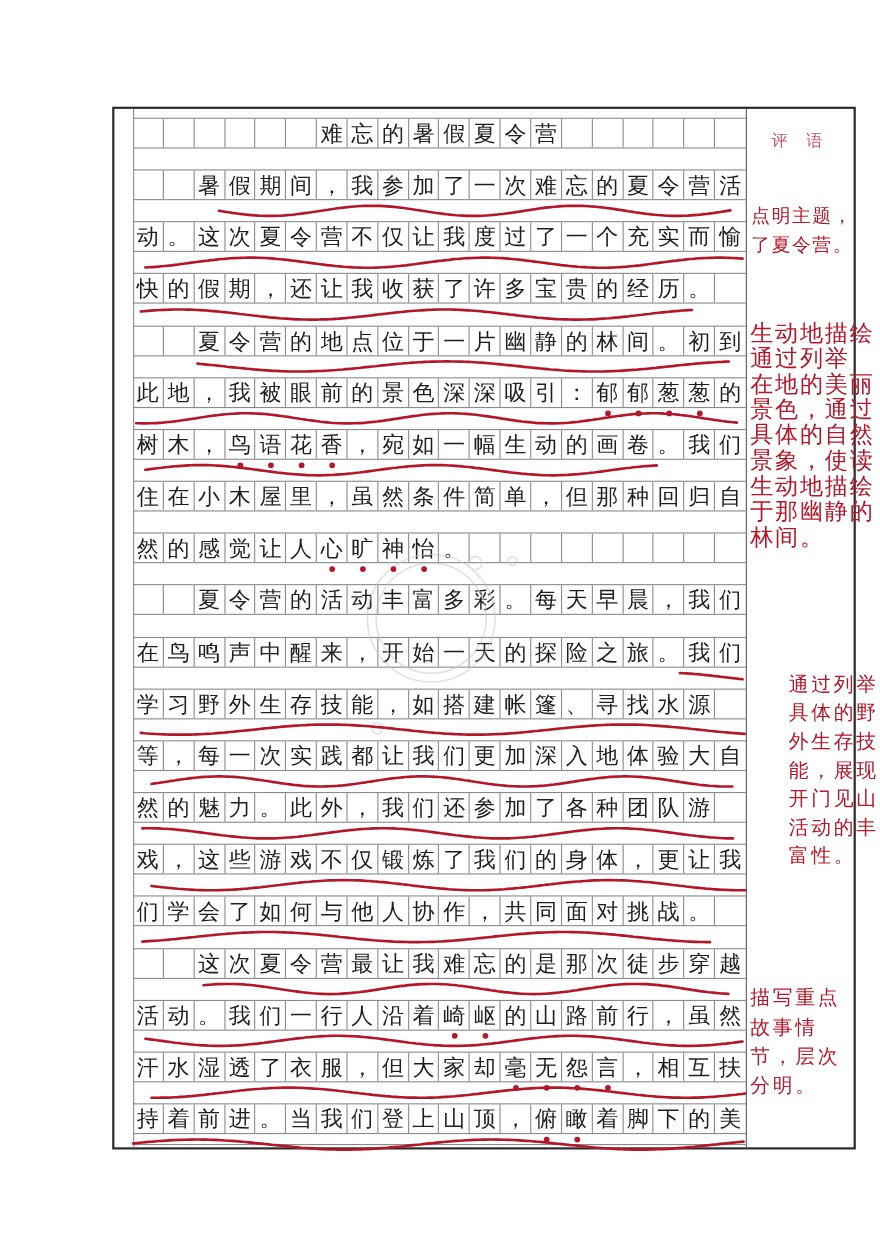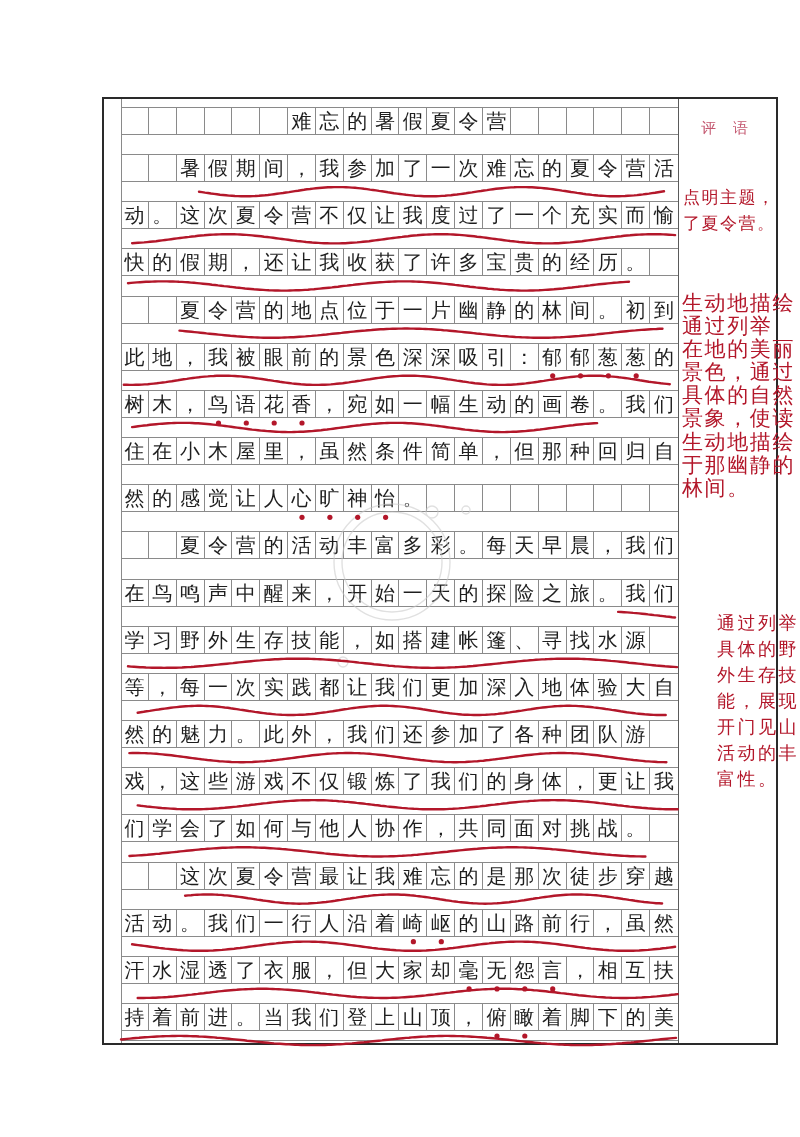--- a/index.html
+++ b/index.html
@@ -580,20 +580,26 @@
     <div class="note note-3">
       <div>通过列举</div>
       <div>具体的野</div>
       <div>外生存技</div>
       <div>能，展现</div>
       <div>开门见山</div>
       <div>活动的丰</div>
       <div>富性。</div>
     </div>
 
+    <div class="note note-4">
+      <div>描写重点</div>
+      <div>故事情</div>
+      <div>节，层次</div>
+      <div>分明。</div>
+    </div>
   </div>
 
   <svg id="marks" viewBox="0 0 800 1137" xmlns="http://www.w3.org/2000/svg">
     <g fill="none" stroke="#c8c8c8" stroke-width="1.4" opacity="0.55">
       <circle cx="392" cy="562" r="50"></circle>
       <circle cx="392" cy="562" r="58"></circle>
       <circle cx="432" cy="512" r="6"></circle>
       <circle cx="466" cy="510" r="4"></circle>
       <circle cx="343" cy="662" r="5"></circle>
     </g>

